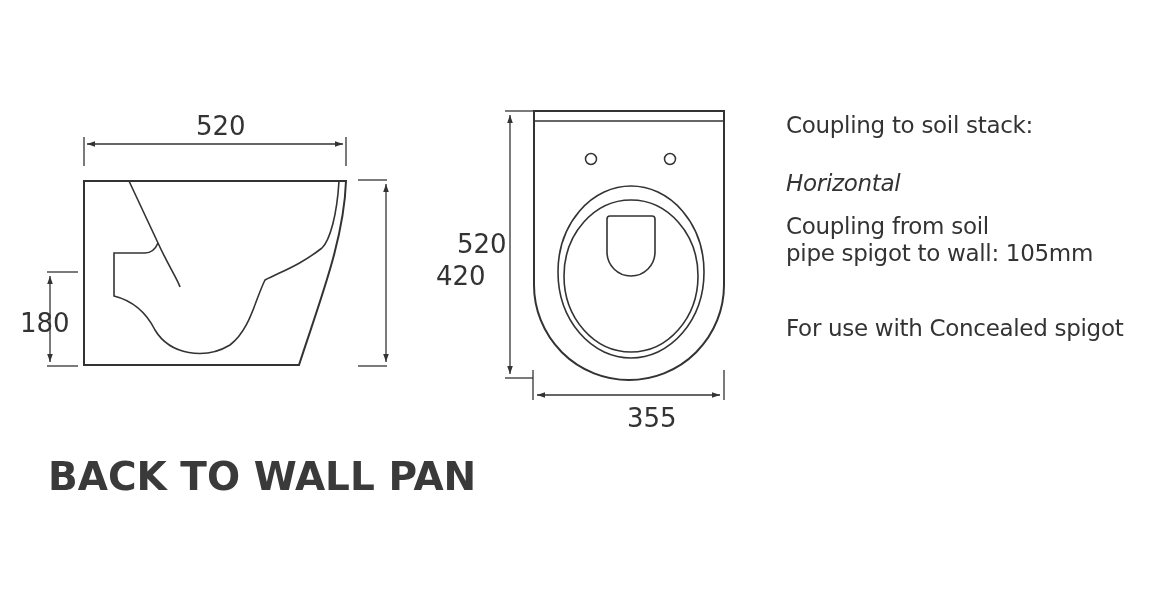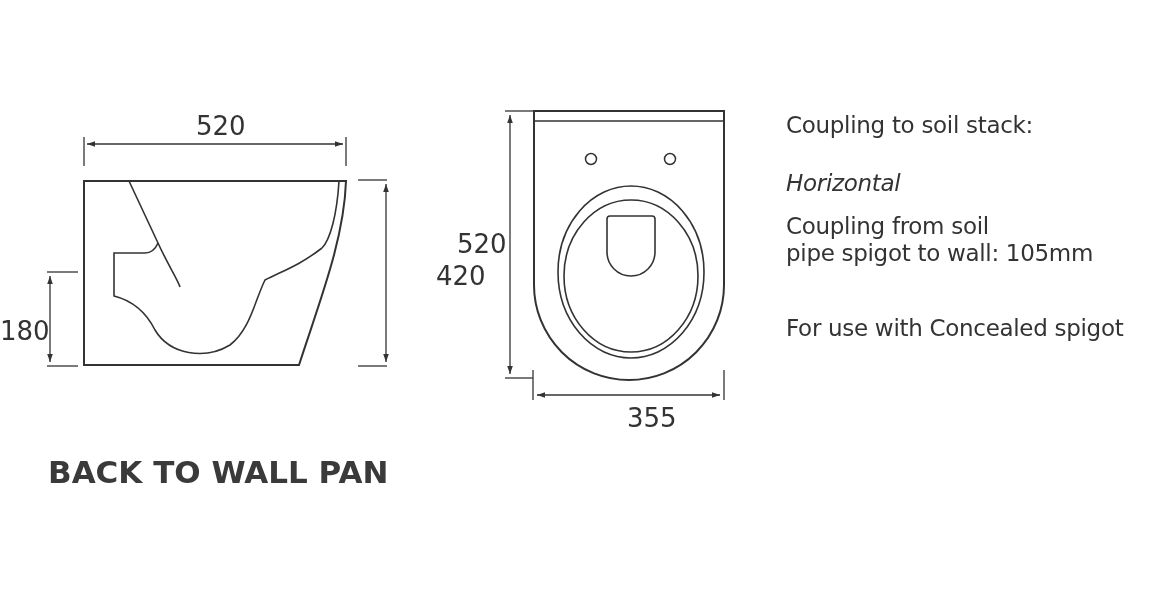--- a/index.html
+++ b/index.html
@@ -1,20 +1,20 @@
 <!DOCTYPE html>
 <html><head>
 <meta charset="utf-8">
 <style>
   html, body { margin: 0; padding: 0; background: #ffffff; }
   body { width: 1156px; height: 600px; position: relative; overflow: hidden; font-family: "Liberation Sans", sans-serif; color: #333333; }
   svg.drawing { position: absolute; left: 0; top: 0; }
   .dim-label { position: absolute; font-size: 26px; color: #333; font-family: "DejaVu Sans", sans-serif; line-height: 1; }
   .spec { position: absolute; left: 786px; font-size: 23px; color: #333; font-family: "DejaVu Sans", sans-serif; line-height: 1; white-space: nowrap; letter-spacing: -0.3px; }
-  .title { position: absolute; left: 48px; top: 454px; font-size: 31px; font-weight: bold; color: #3a3a3a; font-family: "DejaVu Sans", sans-serif; letter-spacing: 0px; white-space: nowrap; }
+  .title { position: absolute; left: 48px; top: 454px; font-size: 39px; font-weight: bold; color: #3a3a3a; font-family: "DejaVu Sans", sans-serif; letter-spacing: 0px; white-space: nowrap; }
 </style>
 </head>
 <body>
 
 <svg class="drawing" width="1156" height="600" viewBox="0 0 1156 600" xmlns="http://www.w3.org/2000/svg">
   <defs>
     <marker id="arr" viewBox="0 0 10 10" refX="10" refY="5" markerWidth="11" markerHeight="8" orient="auto-start-reverse" markerUnits="userSpaceOnUse">
       <path d="M0,1.5 L10,5 L0,8.5 z" fill="#333"></path>
     </marker>
   </defs>
@@ -61,21 +61,21 @@
     <ellipse cx="631" cy="272" rx="73" ry="86" stroke-width="1.6"></ellipse>
 
     <ellipse cx="631" cy="276" rx="67" ry="76" stroke-width="1.6"></ellipse>
 
     <path d="M607,219 Q607,216 610,216 L652,216 Q655,216 655,219 L655,252 A24,24 0 0 1 607,252 Z" stroke-width="1.6"></path>
   </g>
 </svg>
 
 <div class="dim-label" style="left:196px; top:113px;">520</div>
 <div class="dim-label" style="left:396px; top:263px;margin-left:40px;">420</div>
-<div class="dim-label" style="left:0px; top:318px;">180</div>
+<div class="dim-label" style="left:0px; top:310px;padding-left:20px;">180</div>
 <div class="dim-label" style="left:457px; top:231px;">520</div>
 <div class="dim-label" style="left:627px; top:405px;">355</div>
 
 <div class="spec" style="top:114px;">Coupling to soil stack:</div>
 <div class="spec" style="top:172px;font-style:italic;">Horizontal</div>
 <div class="spec" style="top:215px;">Coupling from soil</div>
 <div class="spec" style="top:242px;">pipe spigot to wall: 105mm</div>
 <div class="spec" style="top:317px;">For use with  Concealed spigot</div>
 
 <div class="title">BACK TO WALL PAN</div>

